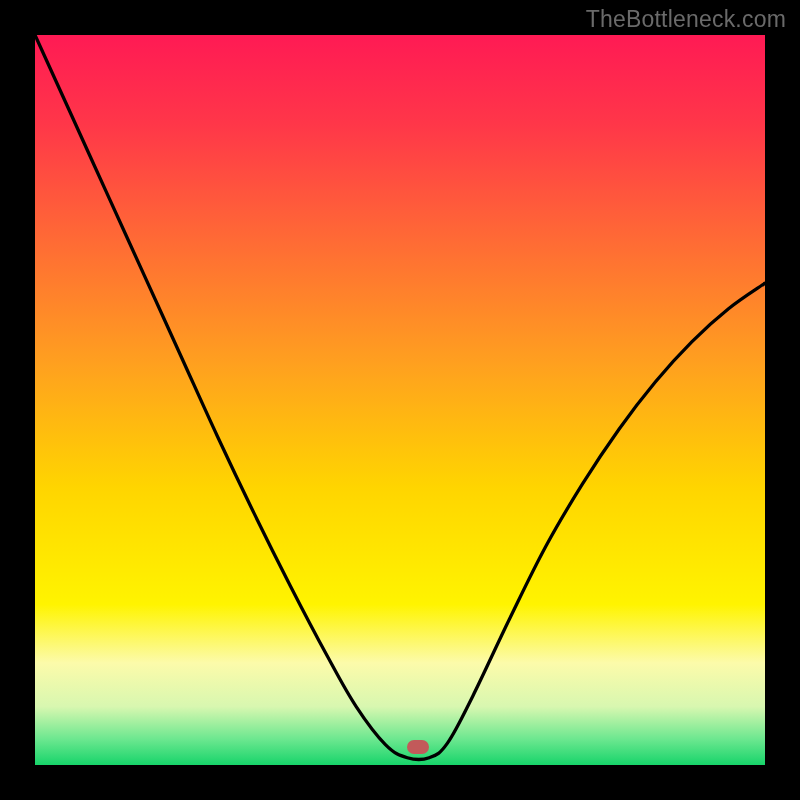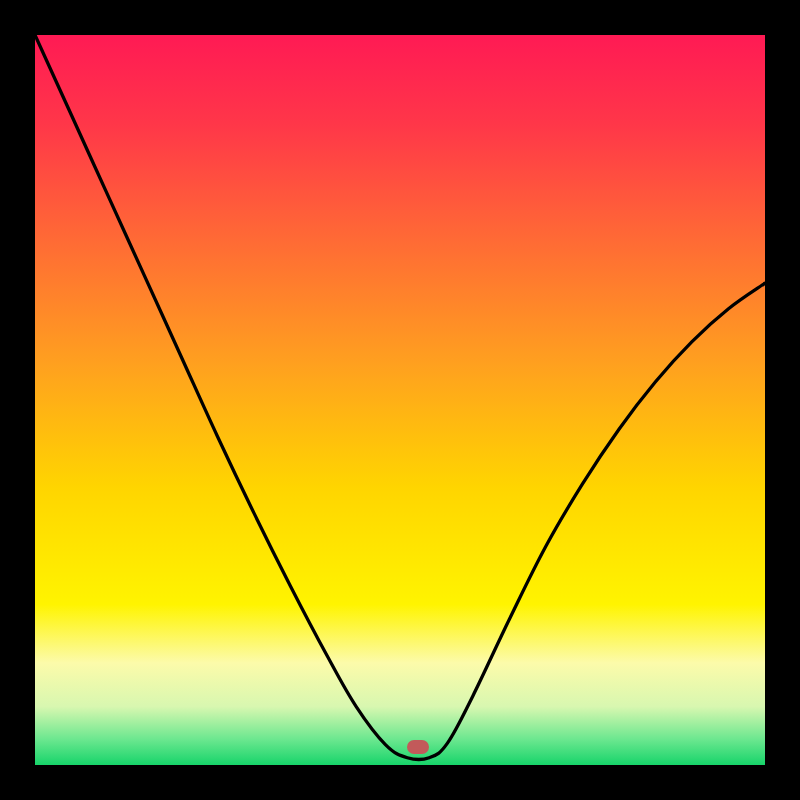--- a/index.html
+++ b/index.html
@@ -53,20 +53,21 @@
     border-radius: 7px;
     transform: translate(-50%, -50%);
     z-index: 6;
   }
 </style>
 </head>
 <body>
 
 <div class="frame">
 
+  <div class="watermark">TheBottleneck.com</div>
 
   <div class="plot-area">
 
     <svg class="gradient" viewBox="0 0 100 100" preserveAspectRatio="none">
       <defs>
         <linearGradient id="heat-grad" x1="0" y1="0" x2="0" y2="1">
             <stop offset="0%" stop-color="#ff1a54"></stop>
             <stop offset="12%" stop-color="#ff3649"></stop>
             <stop offset="28.000000000000004%" stop-color="#ff6a35"></stop>
             <stop offset="45%" stop-color="#ffa01f"></stop>

